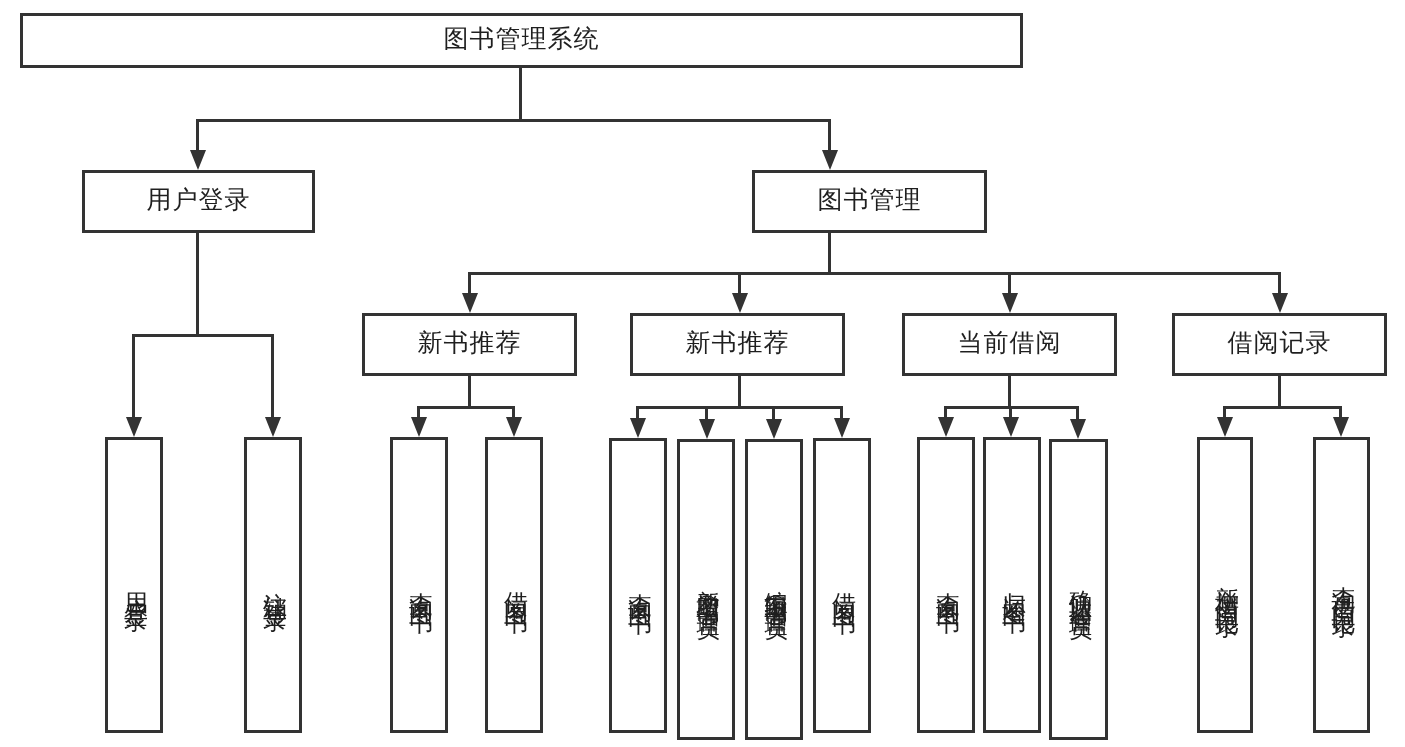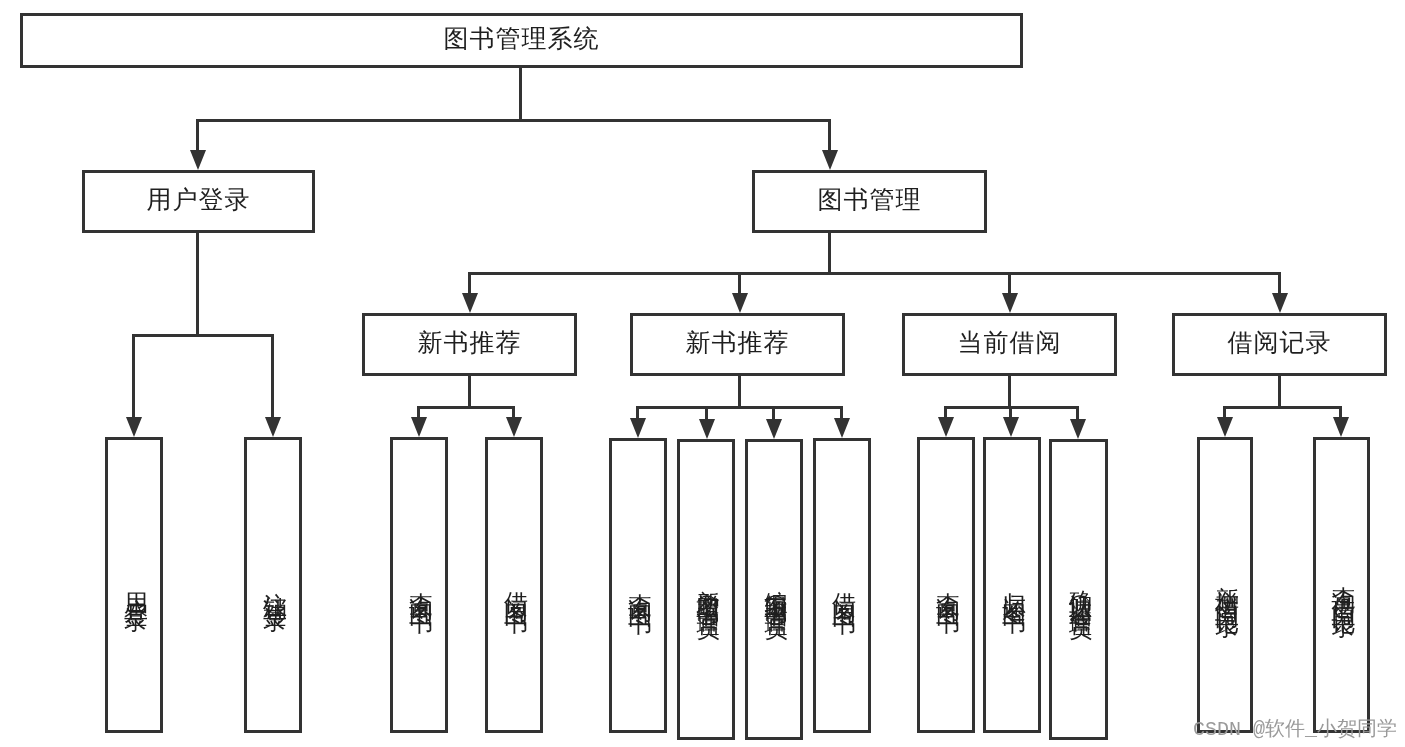--- a/index.html
+++ b/index.html
@@ -124,15 +124,14 @@
   <div class="arrow" style="left:1003px;top:417px;"></div>
   <div class="arrow" style="left:1070px;top:419px;"></div>
 
   <div class="vl" style="left:1278px;top:374px;height:35px;"></div>
   <div class="hl" style="left:1223px;top:406px;width:119px;"></div>
   <div class="vl" style="left:1223px;top:406px;height:13px;"></div>
   <div class="vl" style="left:1339px;top:406px;height:13px;"></div>
   <div class="arrow" style="left:1217px;top:417px;"></div>
   <div class="arrow" style="left:1333px;top:417px;"></div>
 
-  <div class="watermark">CSDN @软件_小贺同学</div>
 
 </div>
 
 </body></html>

